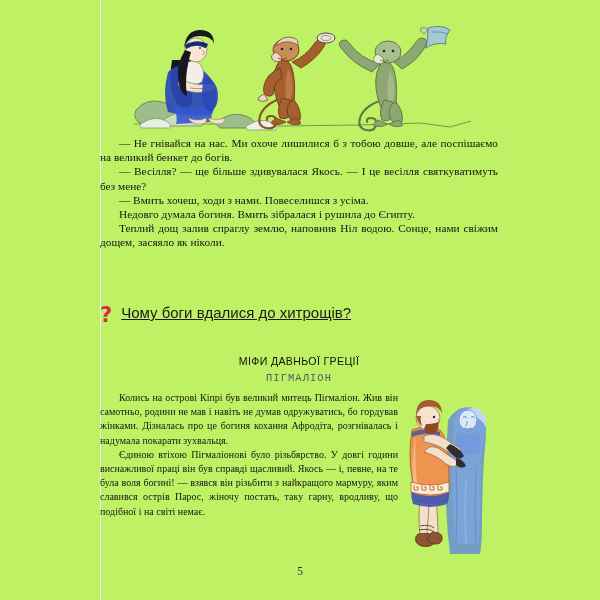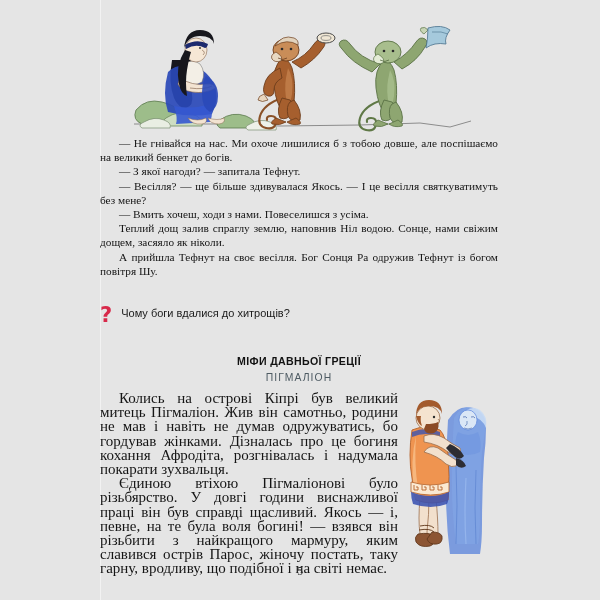--- a/index.html
+++ b/index.html
@@ -8,21 +8,21 @@
     width:600px;height:600px;
     background:#ffffff;
     font-family:"Liberation Serif", serif;
     color:#1a1a1a;
     overflow:hidden;
     position:relative;
   }
   .page{
     position:absolute;
     left:0;top:0;width:600px;height:600px;
-    background:#e5e5e5;
+    background:#bef264;
   }
   
   .gutter-line{
     position:absolute;left:100px;top:0;width:1px;height:600px;
     background:#f2f2f2;
   }
 
   
   .top-illustration{
     position:absolute;
@@ -57,54 +57,55 @@
     font-family:"DejaVu Sans", sans-serif;
     font-weight:bold;
     font-size:21px;
     line-height:20px;
     color:#d8294a;
     flex:0 0 auto;
     padding-top:1px;
   }
   .qlist{
     font-family:"Liberation Sans", sans-serif;
-    font-size:11px;
+    font-size:15px;
     line-height:12.6px;
     color:#1b1b1b;
     padding-top:3px;
+    text-decoration:underline;
   }
   .qlist div{white-space:nowrap;}
 
   
   .section-title{
     position:absolute;left:100px;top:355px;width:398px;
     text-align:center;
     font-family:"Liberation Sans", sans-serif;
-    font-weight:bold;
+    font-weight:normal;
     font-size:10.6px;
     letter-spacing:0.35px;
     color:#111111;
   }
   .story-title{
     position:absolute;left:100px;top:372px;width:398px;
     text-align:center;
-    font-family:Liberation Sans, sans-serif;
+    font-family:Liberation Mono, monospace;
     font-size:10.4px;
     letter-spacing:1.1px;
     color:#4e5b63;
   }
 
   
   .story-col{
     position:absolute;
     left:100px;top:391px;width:298px;
   }
   .story-col p{
     margin:0;
-    font-size:15px;
+    font-size:10px;
     line-height:14.2px;
     text-align:justify;
     text-indent:19px;
     font-family:"Liberation Serif", serif;
     color:#151515;
   }
 
   
   .side-illustration{
     position:absolute;
@@ -226,25 +227,24 @@
         <path d="M250 46 q5 3 9 0" stroke="#465c33" stroke-width="0.7" fill="none"></path>
 
         <path d="M298 14 q14 -4 22 2 q-6 8 -4 14 q-12 -2 -20 4 q2 -10 2 -20z" fill="#9fc6dc" stroke="#46708c" stroke-width="0.9" opacity="0.9"></path>
         <path d="M302 18 q10 -1 16 2" stroke="#46708c" stroke-width="0.6" fill="none"></path>
       </g>
     </svg>
   </div>
 
   <div class="textcol">
     <p class="body">— Не гнівайся на нас. Ми охоче лишилися б з тобою довше, але поспішаємо на великий бенкет до богів.</p>
-    <p class="body">— З якої нагоди? — запитала Тефнут.</p>
     <p class="body">— Весілля? — ще більше здивувалася Якось. — І це весілля святкуватимуть без мене?</p>
     <p class="body">— Вмить хочеш, ходи з нами. Повеселишся з усіма.</p>
+    <p class="body">Недовго думала богиня. Вмить зібралася і рушила до Єгипту.</p>
     <p class="body">Теплий дощ залив спраглу землю, наповнив Ніл водою. Сонце, нами свіжим дощем, засяяло як ніколи.</p>
-    <p class="body">А прийшла Тефнут на своє весілля. Бог Сонця Ра одружив Тефнут із богом повітря Шу.</p>
   </div>
 
   <div class="questions">
     <div class="qmark">?</div>
     <div class="qlist">
       <div>Чому боги вдалися до хитрощів?</div>
     </div>
   </div>
 
   <div class="section-title">МІФИ ДАВНЬОЇ ГРЕЦІЇ</div>

